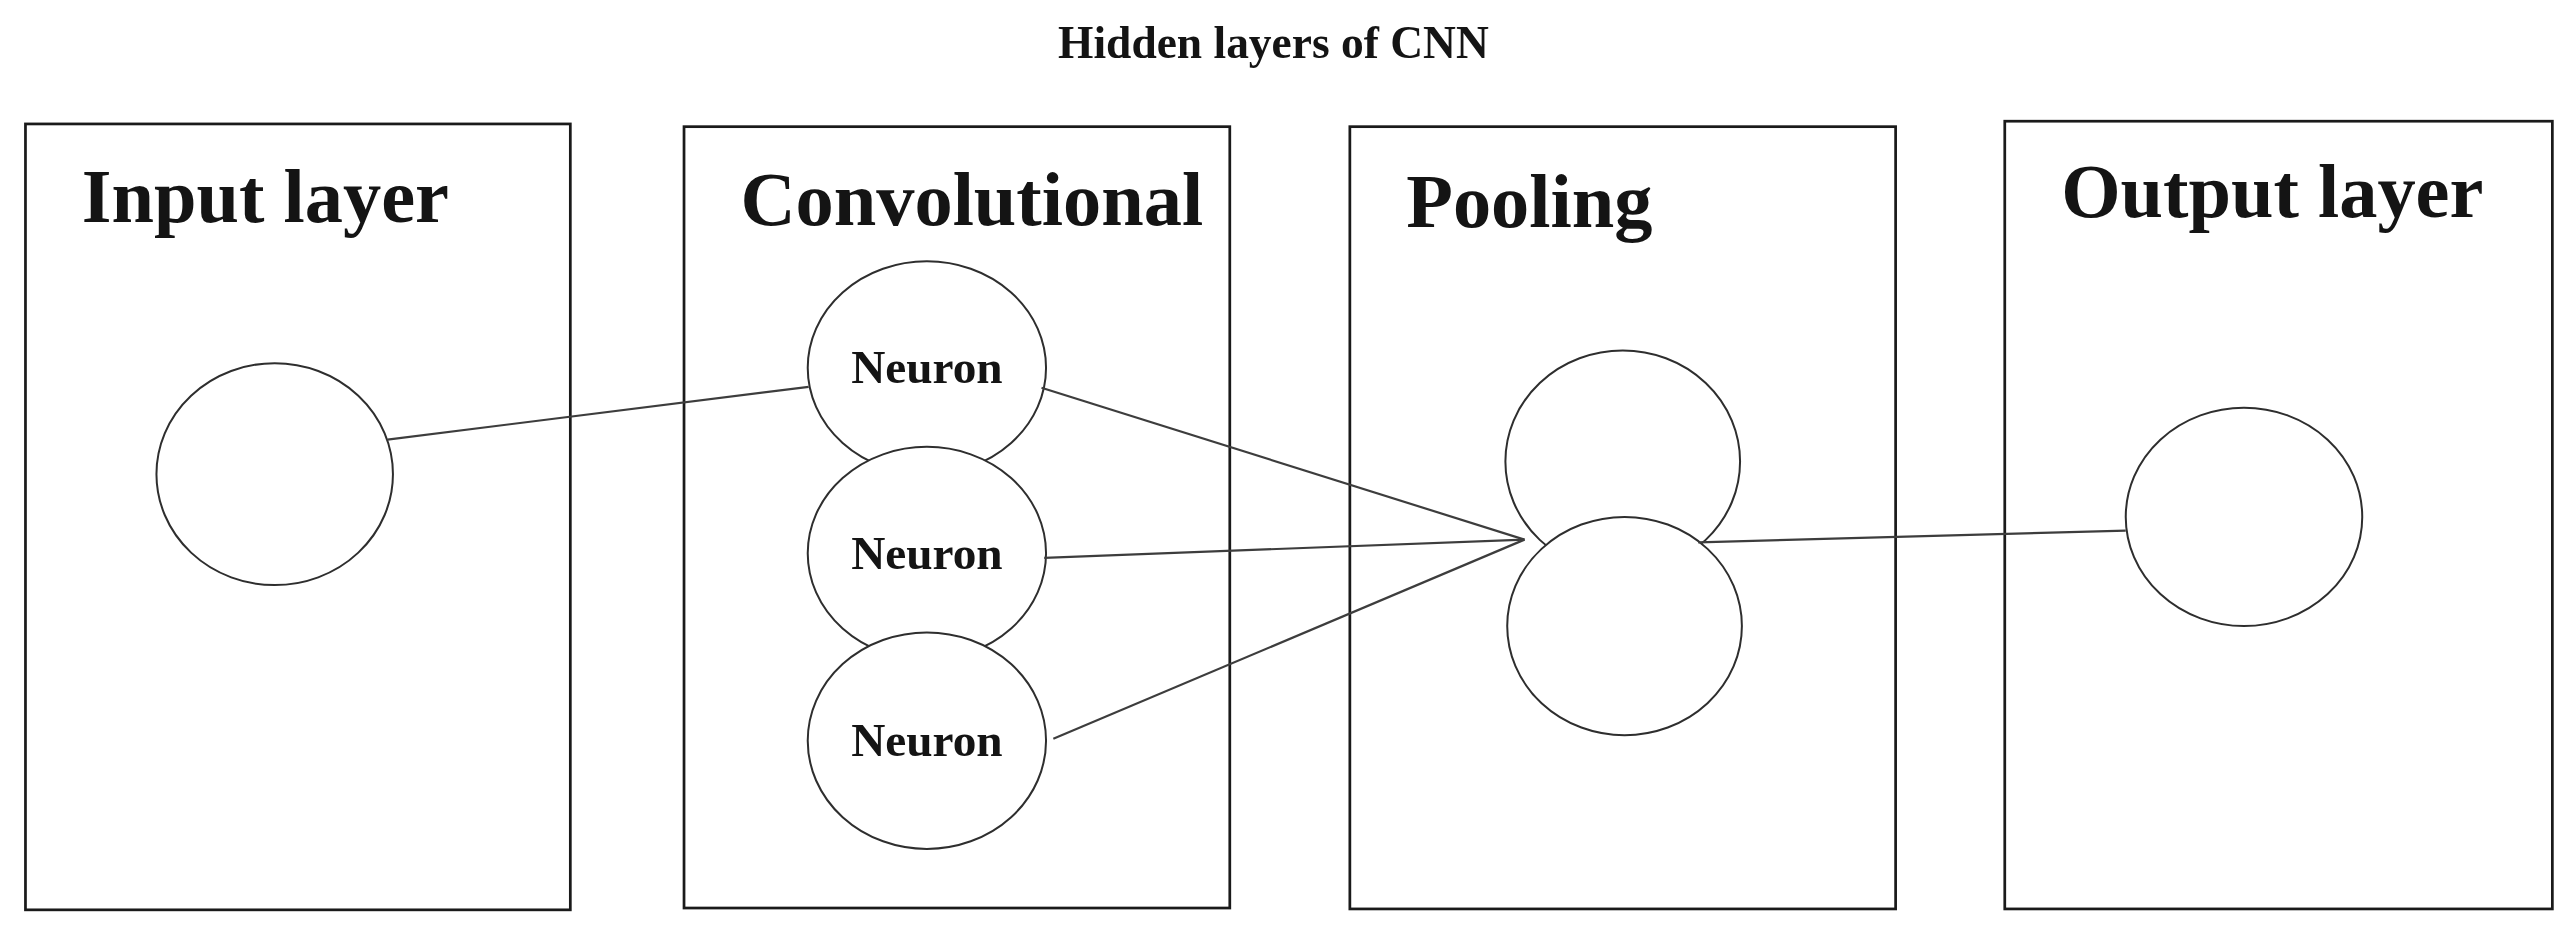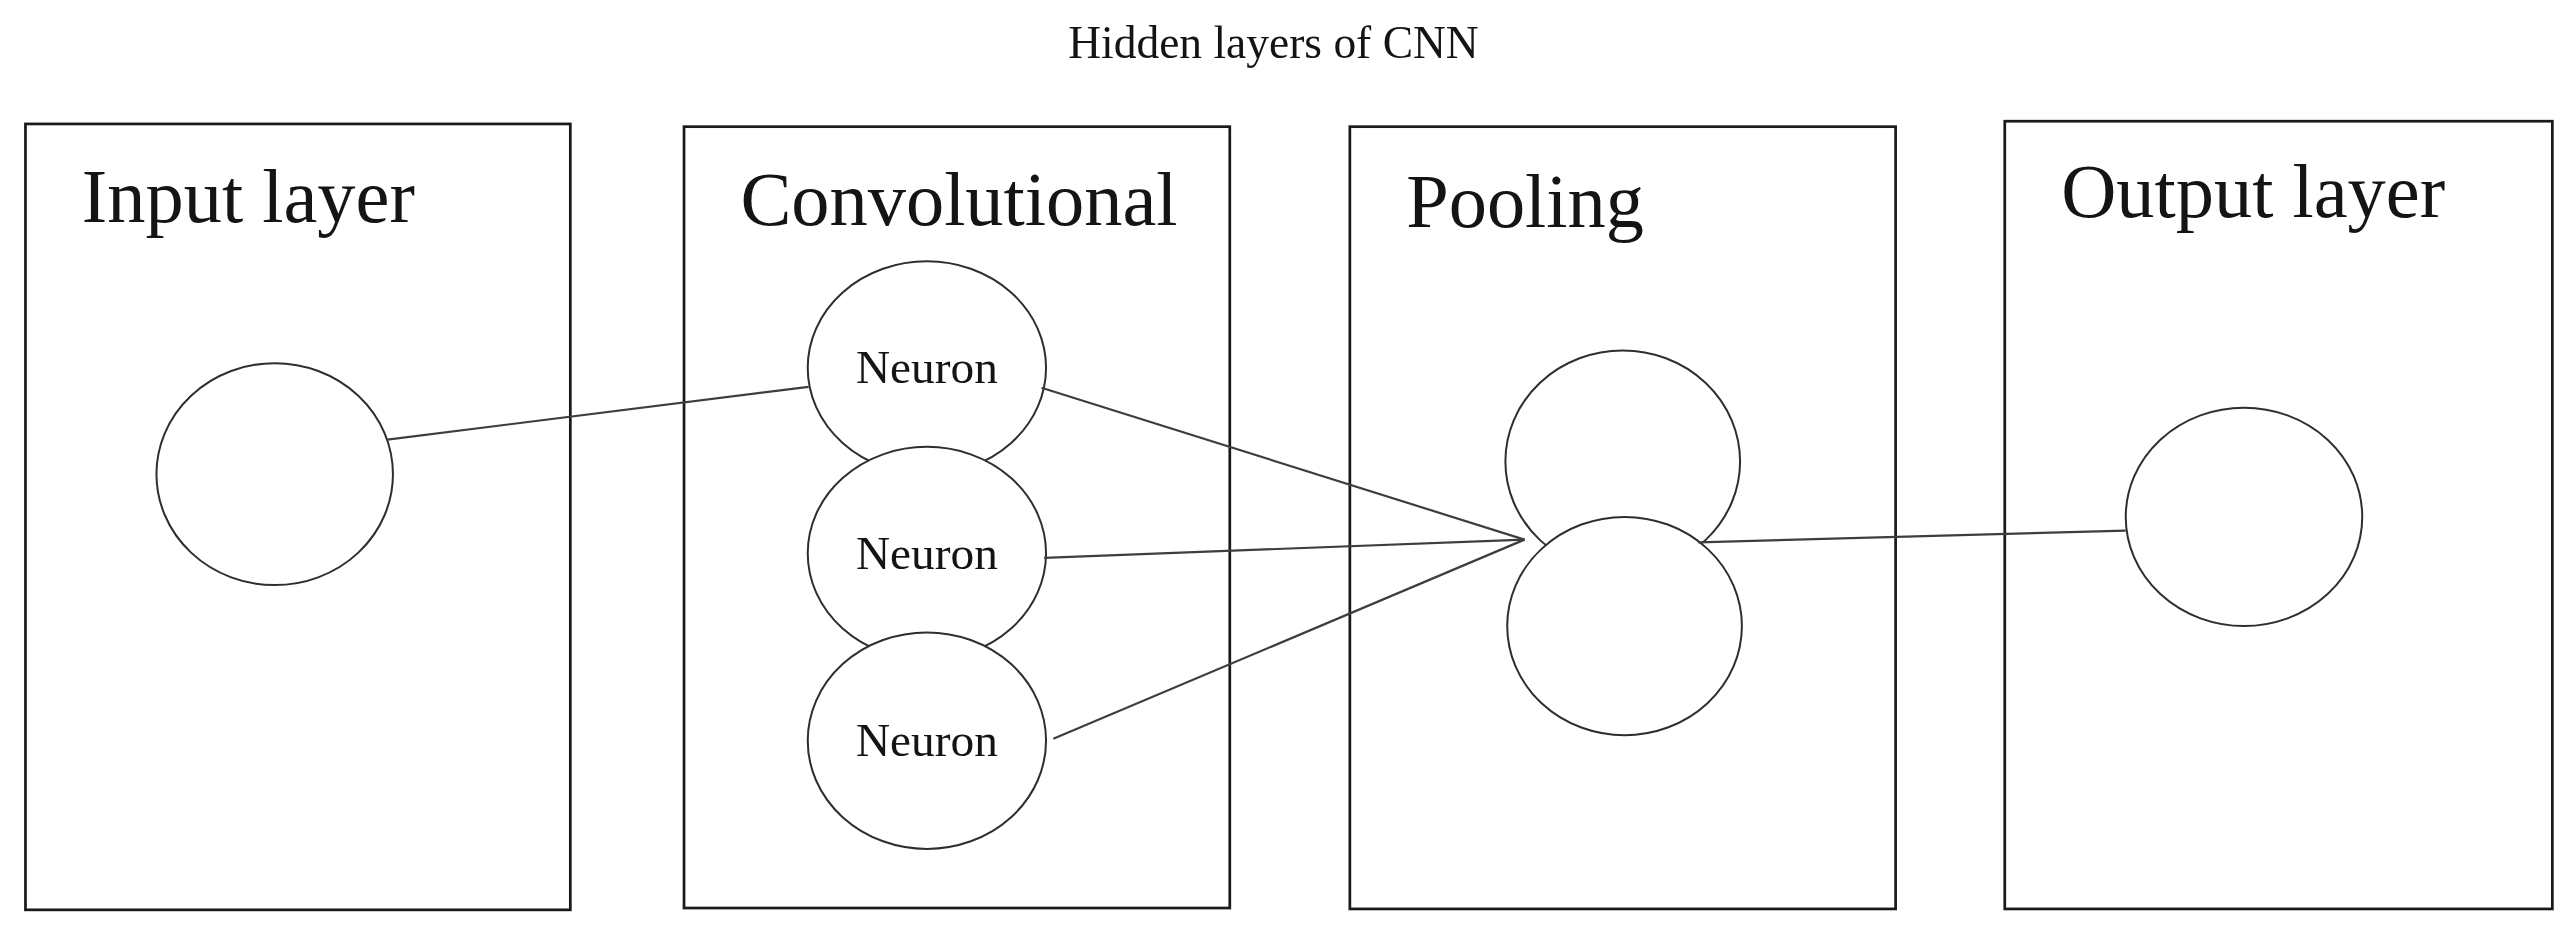--- a/index.html
+++ b/index.html
@@ -13,20 +13,21 @@
     margin:0;
     padding:0;
     background:var(--background);
   }
   .canvas{
     position:relative;
     width:2576px;
     height:941px;
     background:var(--background);
     overflow:hidden;
+    font-weight:bold;
   }
   svg{display:block;}
   .layer-box{
     fill:#ffffff;
     stroke:var(--box-stroke);
     stroke-width:3;
   }
   .node{
     fill:#ffffff;
     stroke:var(--circle-stroke);

